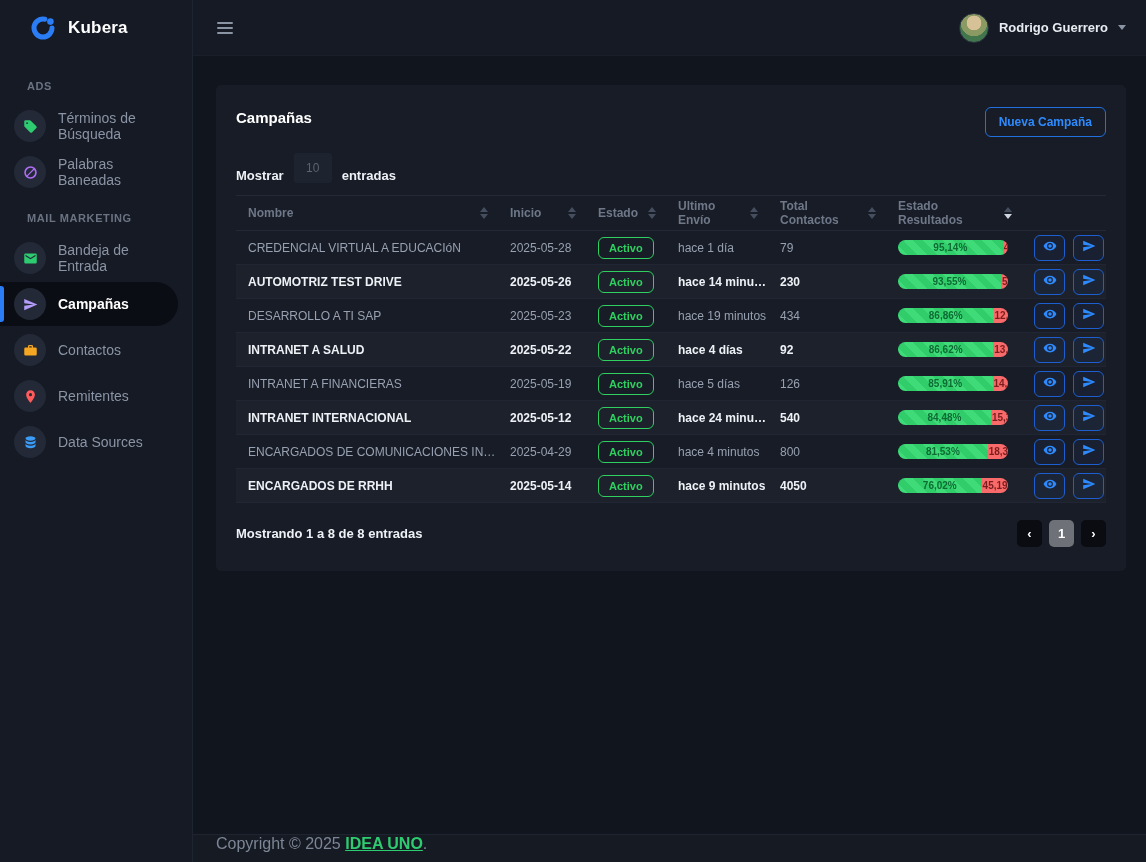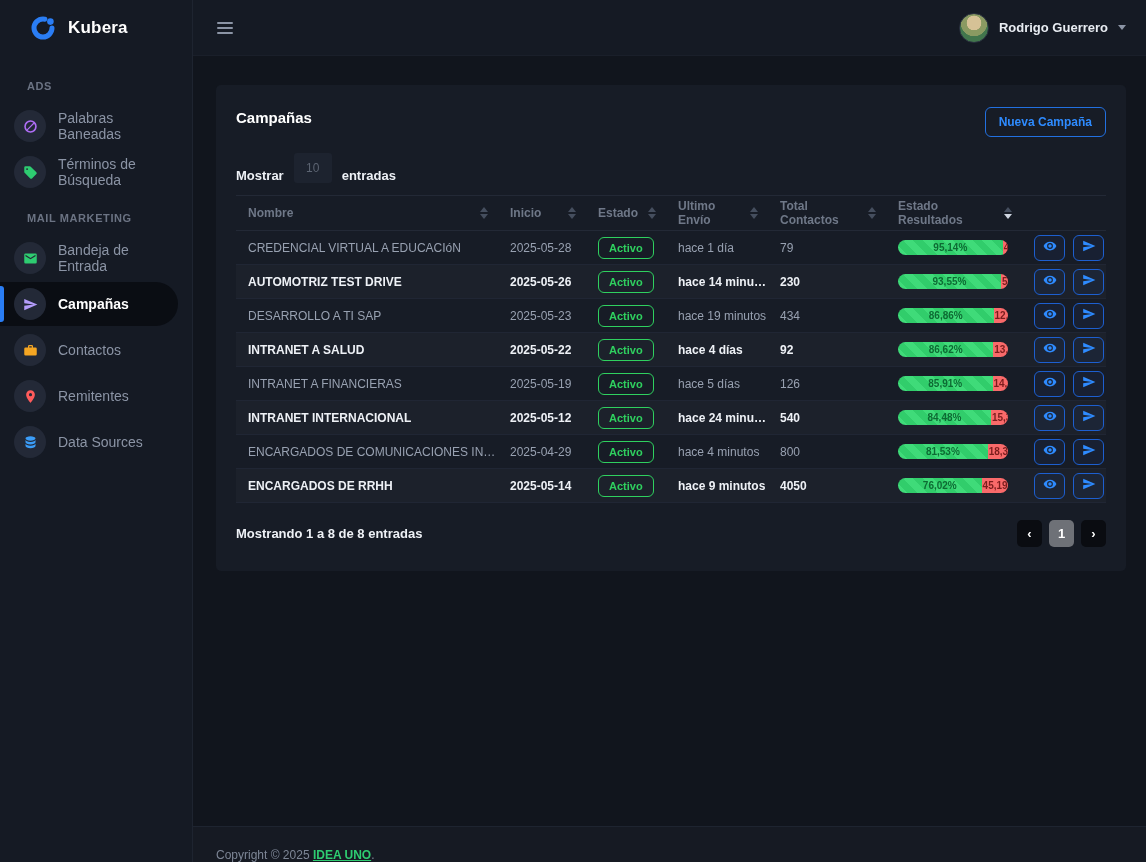--- a/index.html
+++ b/index.html
@@ -117,55 +117,55 @@
   .showing { font-size:13px; font-weight:bold; color:#eef1f6; }
   .pager { display:flex; gap:7px; }
   .page-btn {
     min-width:25px; height:27px; border:none; border-radius:5px; background:#0a0c11;
     color:#ffffff; font-size:13px; font-weight:bold; cursor:pointer; font-family:inherit;
     display:flex; align-items:center; justify-content:center;
   }
   .page-btn.current { background:#6e7177; }
   
   .footer {
-    height:36px; background:#161a23; border-top:1px solid #1e2430;
-    display:flex; align-items:flex-end; padding-left:23px; font-size:12px; color:#7d8696;
+    height:28px; background:#161a23; border-top:1px solid #1e2430;
+    display:flex; align-items:flex-start; padding-left:23px; font-size:16px; color:#7d8696;
   }
   .footer a { color:#2ecc71; font-weight:bold; text-decoration:underline; cursor:pointer; }
 </style>
 </head>
 <body>
 
 <aside>
   <div class="logo-row">
     <svg class="logo-mark" viewBox="0 0 26 26">
       <circle cx="13" cy="13" r="9" fill="none" stroke="#2a7df4" stroke-width="5" stroke-linecap="round" stroke-dasharray="44 12.5"></circle>
       <circle cx="20.4" cy="6.6" r="3.3" fill="#2a7df4"></circle>
     </svg>
     <span class="brand">Kubera</span>
   </div>
   <nav class="nav">
       <div>
     <div class="nav-section-label">ADS</div>
     <div>
           <div class="nav-item">
+    <span class="chip" style="color: rgb(46, 204, 113);">
+              <svg viewBox="0 0 24 24" fill="currentColor">
+                <path d="M21.4 11.6l-9-9A2 2 0 0 0 11 2H4a2 2 0 0 0-2 2v7c0 .53.21 1.04.59 1.41l9 9a2 2 0 0 0 2.82 0l7-7a2 2 0 0 0 0-2.81zM6.5 8A1.5 1.5 0 1 1 8 6.5 1.5 1.5 0 0 1 6.5 8z"></path>
+              </svg>
+            </span>
+    <span>Términos de Búsqueda</span>
+  </div>
+          <div class="nav-item">
     <span class="chip" style="color: rgb(176, 110, 247);">
               <svg viewBox="0 0 24 24" fill="currentColor">
                 <path d="M12 2a10 10 0 1 0 10 10A10 10 0 0 0 12 2zm0 2.5a7.5 7.5 0 0 1 4.6 1.58L6.08 16.6A7.5 7.5 0 0 1 12 4.5zm0 15a7.5 7.5 0 0 1-4.6-1.58L17.92 7.4A7.5 7.5 0 0 1 12 19.5z"></path>
               </svg>
             </span>
     <span>Palabras Baneadas</span>
-  </div>
-          <div class="nav-item">
-    <span class="chip" style="color: rgb(46, 204, 113);">
-              <svg viewBox="0 0 24 24" fill="currentColor">
-                <path d="M21.4 11.6l-9-9A2 2 0 0 0 11 2H4a2 2 0 0 0-2 2v7c0 .53.21 1.04.59 1.41l9 9a2 2 0 0 0 2.82 0l7-7a2 2 0 0 0 0-2.81zM6.5 8A1.5 1.5 0 1 1 8 6.5 1.5 1.5 0 0 1 6.5 8z"></path>
-              </svg>
-            </span>
-    <span>Términos de Búsqueda</span>
   </div>
         </div>
   </div>
       <div>
     <div class="nav-section-label">Mail Marketing</div>
     <div>
           <div class="nav-item">
     <span class="chip" style="color: rgb(46, 204, 113);">
               <svg viewBox="0 0 24 24" fill="currentColor">
                 <path d="M20 4H4a2 2 0 0 0-2 2v12a2 2 0 0 0 2 2h16a2 2 0 0 0 2-2V6a2 2 0 0 0-2-2zm0 4.2l-8 5-8-5V6l8 5 8-5z"></path>

